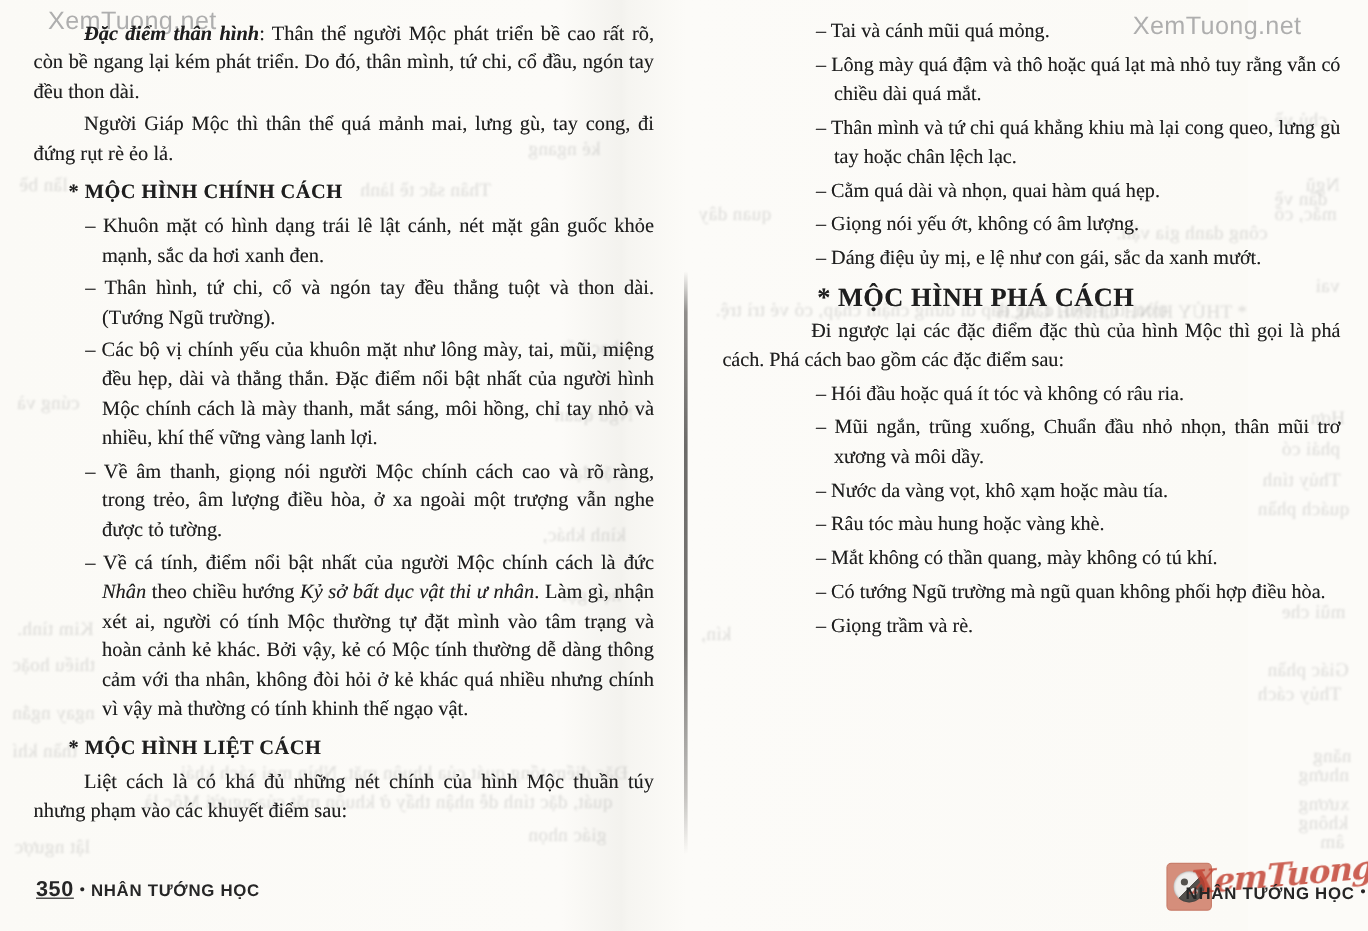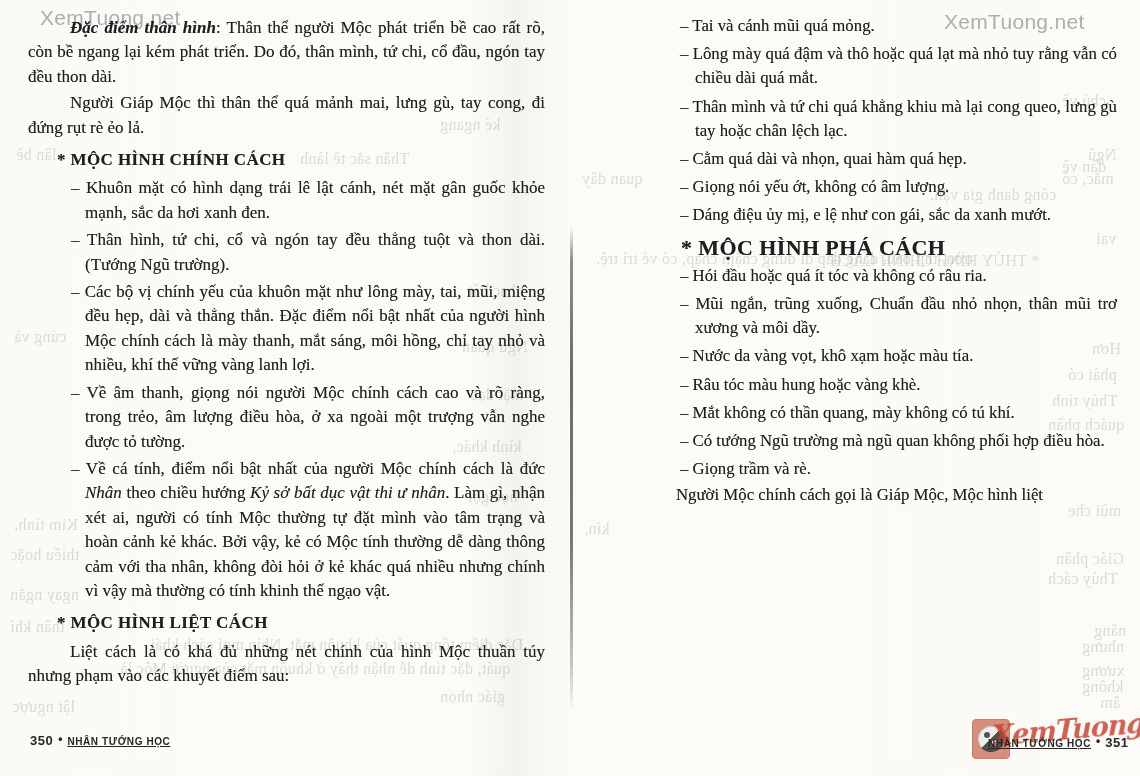--- a/index.html
+++ b/index.html
@@ -31,23 +31,23 @@
   .seg-bi{font-style:italic;font-weight:bold;}
   
   .gutter{position:absolute;left:570px;top:226px;width:3px;height:486px;z-index:3;
     background:linear-gradient(180deg,rgba(60,60,60,0) 0%,rgba(55,52,50,.55) 7%,
       rgba(40,38,36,.68) 30%,rgba(40,38,36,.62) 65%,rgba(70,66,62,.3) 90%,rgba(70,66,62,0) 100%);
     filter:blur(.4px);border-radius:2px;}
   
   .footer{position:absolute;z-index:4;font-family:"Liberation Sans",sans-serif;color:#262626;white-space:nowrap;}
   .footer-left{left:30px;top:731px;}
   .footer-right{left:988px;top:733px;}
-  .pnum{font-weight:bold;font-size:13px;letter-spacing:.5px;}
+  .pnum{font-weight:bold;font-size:18px;letter-spacing:.5px;text-decoration:underline;}
   .fdot{font-size:12px;font-weight:bold;margin:0 5px;position:relative;top:-2px;}
-  .ftitle{font-weight:bold;font-size:10px;letter-spacing:.6px;text-decoration:underline;}
+  .ftitle{font-weight:bold;font-size:14px;letter-spacing:.6px;}
   
   .logo-script{position:absolute;left:992px;top:714px;z-index:3;width:160px;
     font-family:"DejaVu Serif",serif;font-style:italic;font-weight:bold;font-size:27px;
     color:rgba(194,64,47,.82);transform:rotate(-5deg) skewX(-6deg);letter-spacing:-1px;
     filter:blur(.2px);}
   .logo-box{position:absolute;left:972px;top:719px;width:36px;height:38px;z-index:2;
     background:#d58e7b;border-radius:4px;border:1px solid #c97f6c;
     display:flex;align-items:center;justify-content:center;}
   .yy{position:relative;width:26px;height:26px;border-radius:50%;
     background:linear-gradient(135deg,#efeeec 50%,#54514d 50%);
@@ -118,28 +118,28 @@
       <div class="blk para"><span>Liệt cách là có khá đủ những nét chính của hình Mộc thuần túy nhưng phạm vào các khuyết điểm sau:</span></div>
     </div>
   <div class="page page-right">
       <div class="blk bullet"><span>Tai và cánh mũi quá mỏng.</span></div>
       <div class="blk bullet"><span>Lông mày quá đậm và thô hoặc quá lạt mà nhỏ tuy rằng vẫn có chiều dài quá mắt.</span></div>
       <div class="blk bullet"><span>Thân mình và tứ chi quá khẳng khiu mà lại cong queo, lưng gù tay hoặc chân lệch lạc.</span></div>
       <div class="blk bullet"><span>Cằm quá dài và nhọn, quai hàm quá hẹp.</span></div>
       <div class="blk bullet"><span>Giọng nói yếu ớt, không có âm lượng.</span></div>
       <div class="blk bullet"><span>Dáng điệu ủy mị, e lệ như con gái, sắc da xanh mướt.</span></div>
       <div class="blk heading"><span>* MỘC HÌNH PHÁ CÁCH</span></div>
+      <div class="blk para"><span>Đi ngược lại các đặc điểm đặc thù của hình Mộc thì gọi là phá cách. Phá cách bao gồm các đặc điểm sau:</span></div>
       <div class="blk bullet"><span>Hói đầu hoặc quá ít tóc và không có râu ria.</span></div>
       <div class="blk bullet"><span>Mũi ngắn, trũng xuống, Chuẩn đầu nhỏ nhọn, thân mũi trơ xương và môi dầy.</span></div>
       <div class="blk bullet"><span>Nước da vàng vọt, khô xạm hoặc màu tía.</span></div>
       <div class="blk bullet"><span>Râu tóc màu hung hoặc vàng khè.</span></div>
       <div class="blk bullet"><span>Mắt không có thần quang, mày không có tú khí.</span></div>
       <div class="blk bullet"><span>Có tướng Ngũ trường mà ngũ quan không phối hợp điều hòa.</span></div>
       <div class="blk bullet"><span>Giọng trầm và rè.</span></div>
-      <div class="blk para"><span>Người Mộc chính cách gọi là Giáp Mộc, Mộc hình liệt</span></div>
     </div>
 
   <div class="gutter"></div>
 
   <div class="footer footer-left">
     <span class="pnum">350</span><span class="fdot">•</span><span class="ftitle">NHÂN TƯỚNG HỌC</span>
   </div>
 
   <div class="logo-script">XemTuong.net</div>
   <div class="logo-box">

